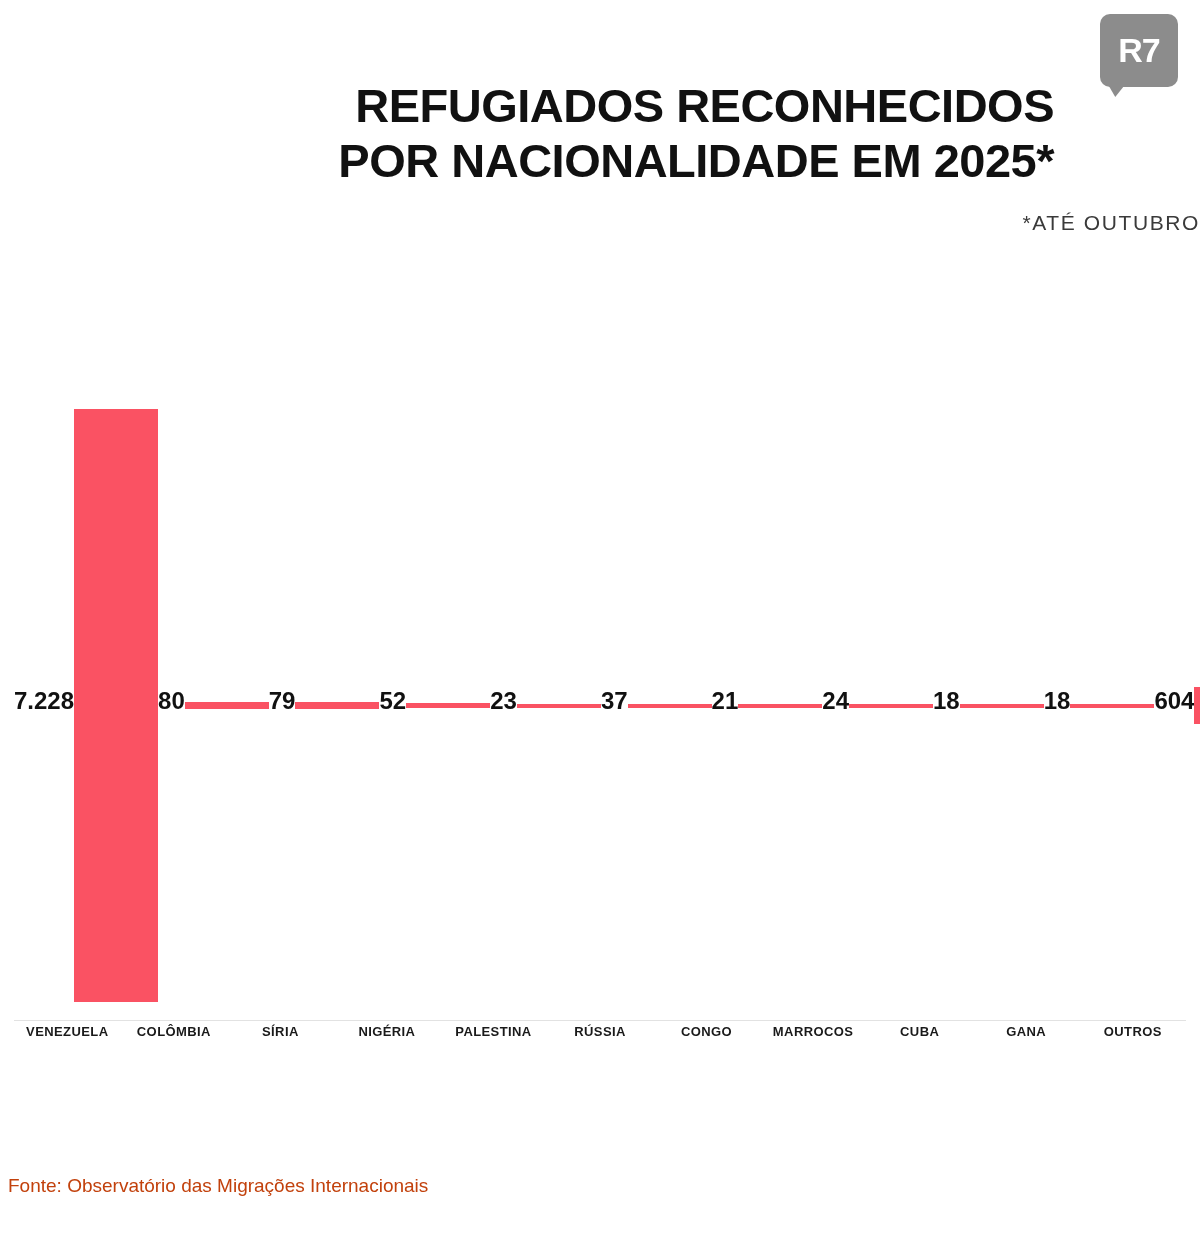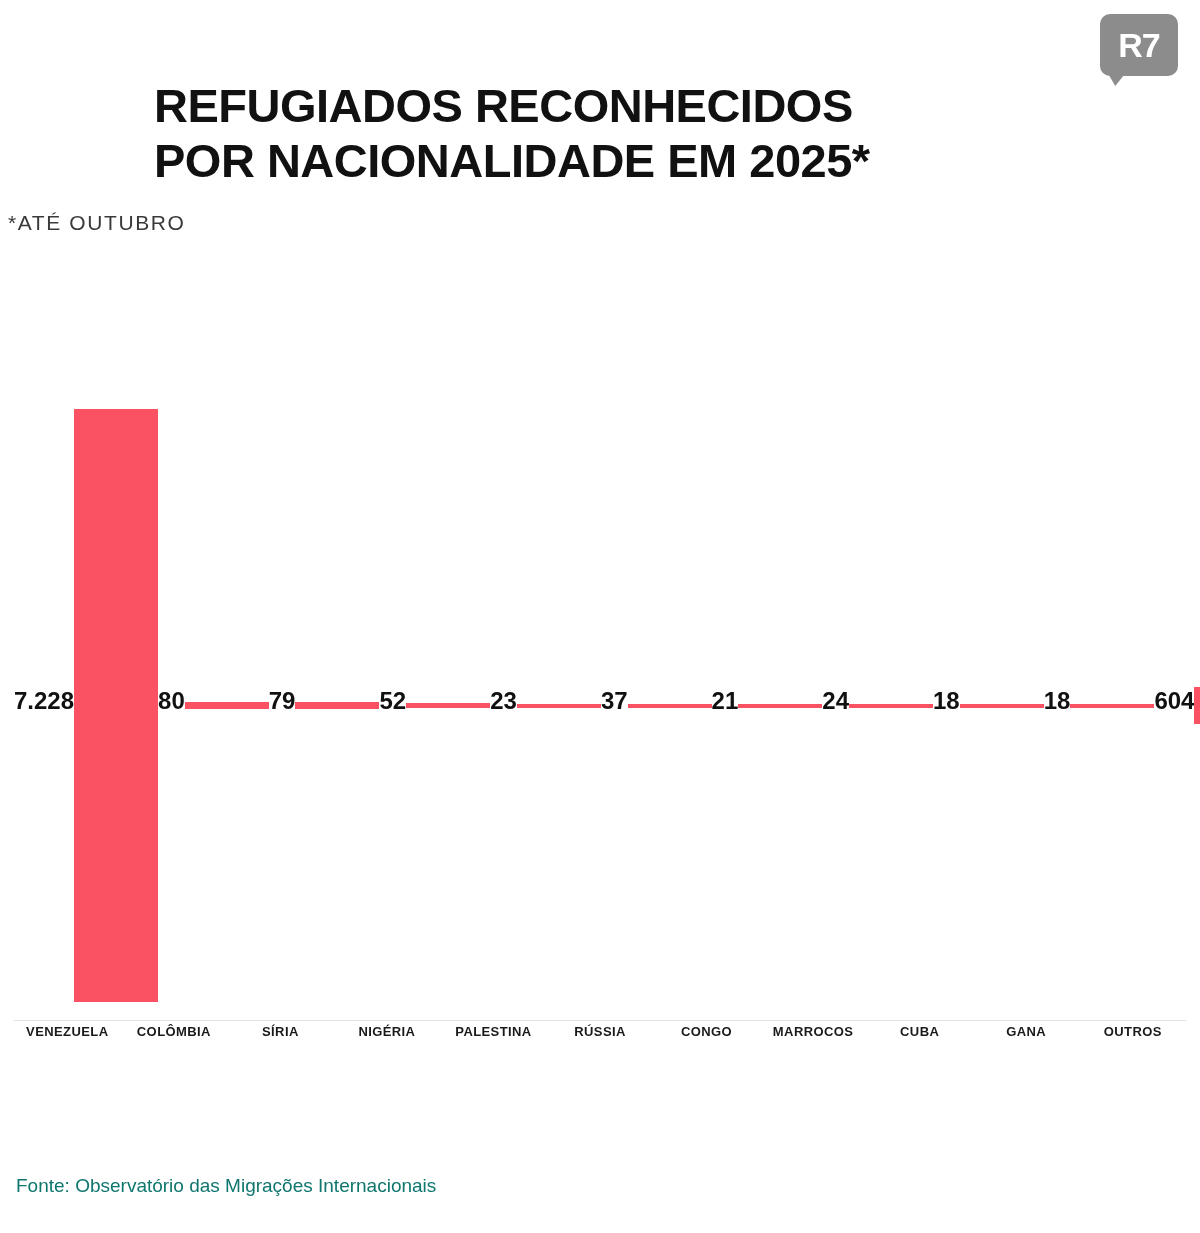--- a/index.html
+++ b/index.html
@@ -15,21 +15,21 @@
     position: relative;
     overflow: hidden;
   }
 
   
   .logo {
     position: absolute;
     top: 14px;
     right: 22px;
     width: 78px;
-    height: 62px;
+    height: 73px;
     text-decoration: underline;
   }
   .logo-shape {
     position: absolute;
     inset: 0;
     background: #8c8c8c;
     border-radius: 10px 10px 10px 10px;
   }
   .logo-tail {
     position: absolute;
@@ -49,21 +49,21 @@
     color: #ffffff;
     font-weight: bold;
     font-size: 34px;
     letter-spacing: -1px;
     font-family: "Liberation Sans", sans-serif;
   }
 
   
   .header {
     padding-top: 78px;
-    text-align: left;
+    text-align: right;
     padding-left: 8px;
   }
   .chart-title {
     font-size: 47px;
     font-weight: bold;
     line-height: 1.18;
     letter-spacing: -0.5px;
     color: #111111;
     margin: 0 auto;
     max-width: 900px;
@@ -139,24 +139,24 @@
     font-size: 13px;
     font-weight: bold;
     letter-spacing: 0.4px;
     color: #1a1a1a;
     text-transform: uppercase;
   }
 
   
   .source {
     position: absolute;
-    left: 16px;
+    left: 8px;
     bottom: 36px;
     font-size: 19px;
-    color: #0f766e;
+    color: #c2410c;
   }
 </style>
 </head>
 <body>
 
 <div class="logo">
   <div class="logo-tail"></div>
   <div class="logo-shape"></div>
   <div class="logo-text">R7</div>
 </div>

